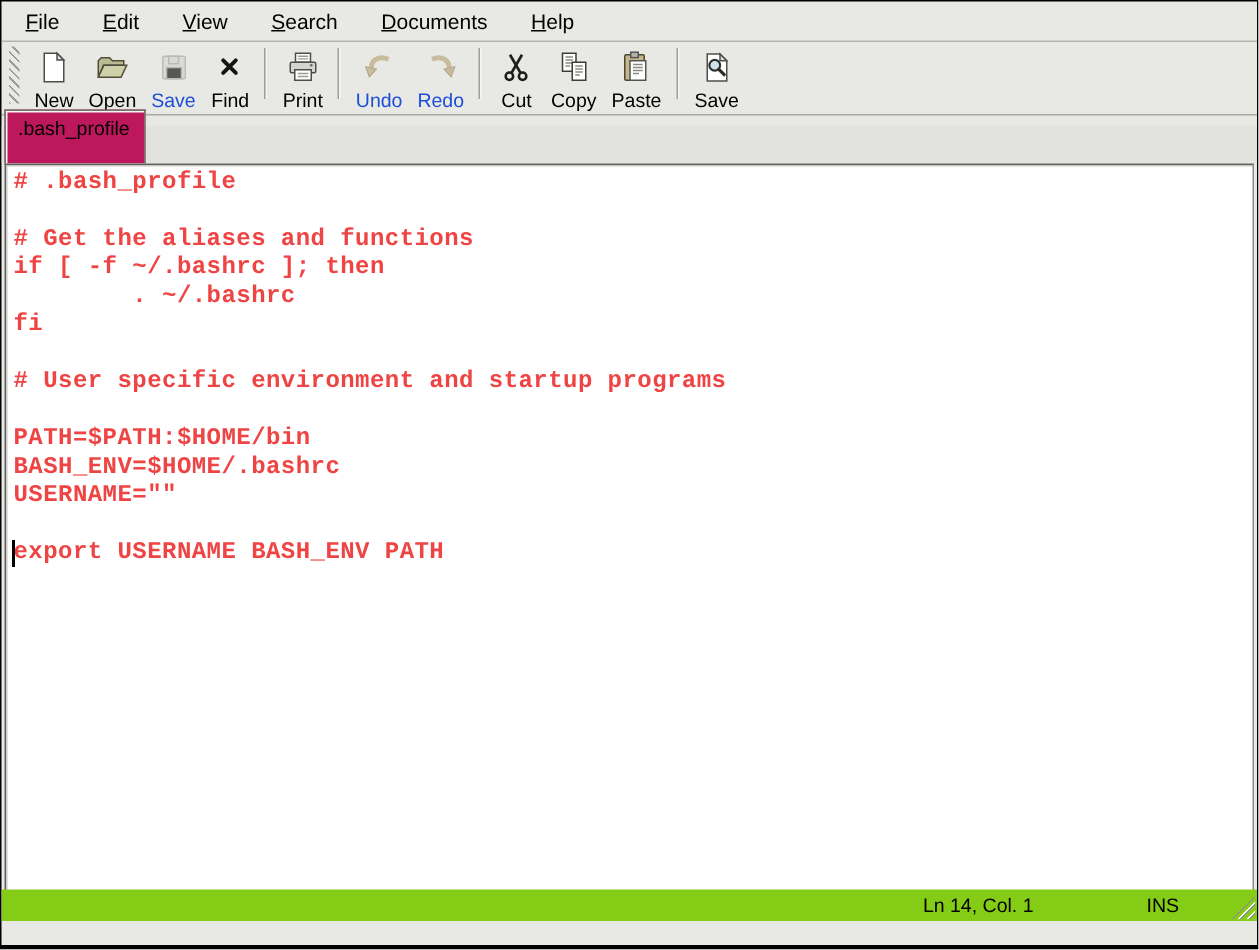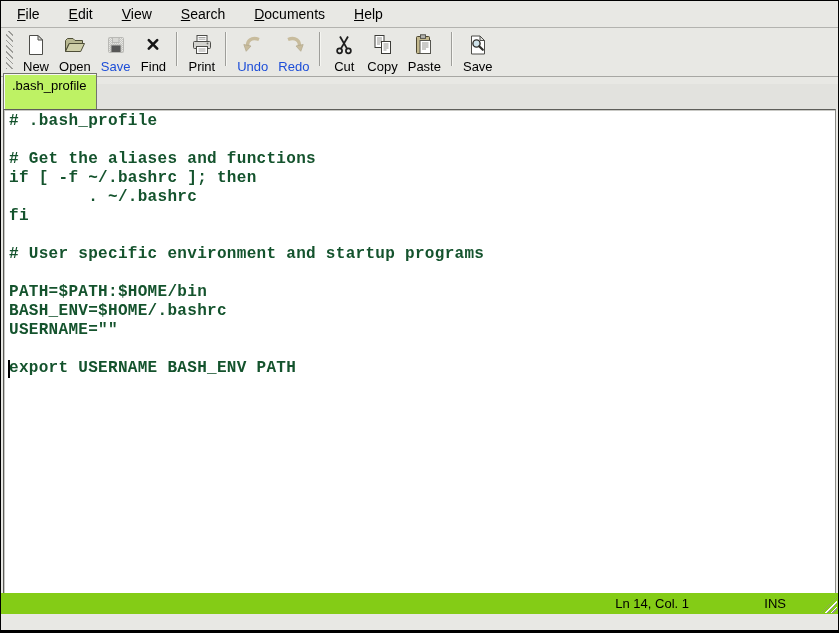--- a/index.html
+++ b/index.html
@@ -39,33 +39,33 @@
     width:2px; height:34px; margin:0 5px 8px 5px;
     border-left:1px solid #9e9e9a; border-right:1px solid #f6f6f2;
   }
   
   .tabbar {
     position:absolute; top:83px; left:0; right:0; height:25px;
     background:#e2e2de; display:flex; align-items:flex-end; padding-left:2px;
   }
   .tab {
     height:36px; padding:4px 10px 20px 8px; font-size:13px;
-    background:#bef264; border:1px solid #73736f; border-bottom:none;
+    background:#be185d; border:1px solid #73736f; border-bottom:none;
     box-shadow:inset 1px 1px 0 #f6f6f2; white-space:nowrap;
   }
   
   .editor {
     position:absolute; top:108px; left:2px; right:2px; bottom:26px;
     background:#fff; overflow:hidden;
     border:1px solid #5e5e5a; border-right-color:#8b8b87; border-bottom-color:#8b8b87;
     box-shadow:inset 1px 1px 0 #c9c9c5;
   }
   .editor pre {
     font-family:"Liberation Mono", monospace; font-size:16px; line-height:19px;
-    font-weight:600; letter-spacing:0.3px; padding:2px 0 0 5px; color:#14532d;
+    font-weight:600; letter-spacing:0.3px; padding:2px 0 0 5px; color:#ef4444;
   }
   .caret { position:absolute; left:4px; top:250px; width:2px; height:18px; background:#000; }
   
   .statusbar {
     position:absolute; left:0; right:0; bottom:16px; height:21px;
     font-size:13px; background:#84cc16;
   }
   .pos-label { position:absolute; right:149px; top:3px; }
   .mode-label { position:absolute; right:52px; top:3px; }
   .resize-grip {

